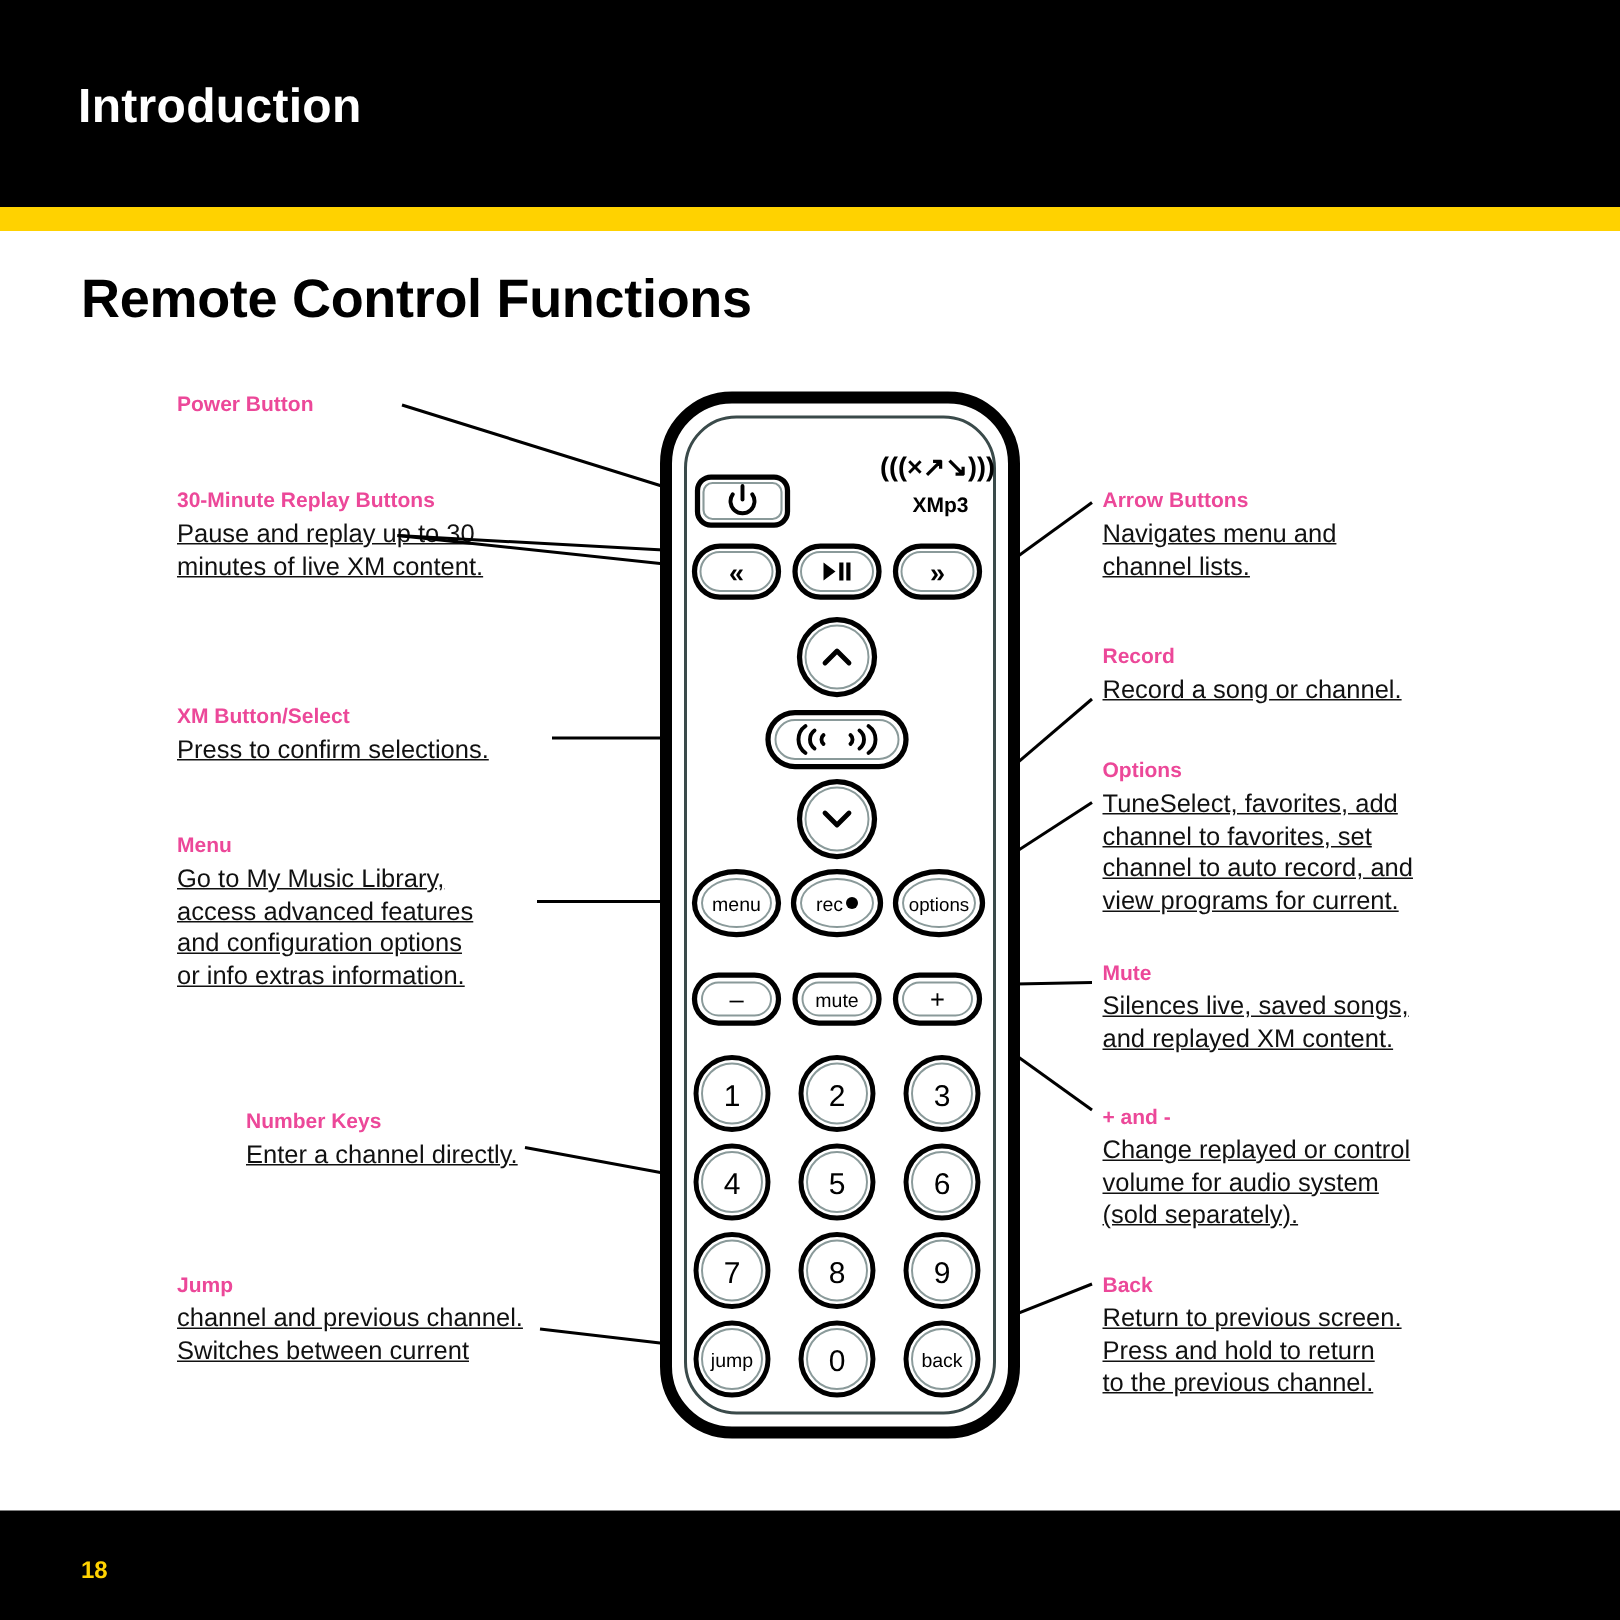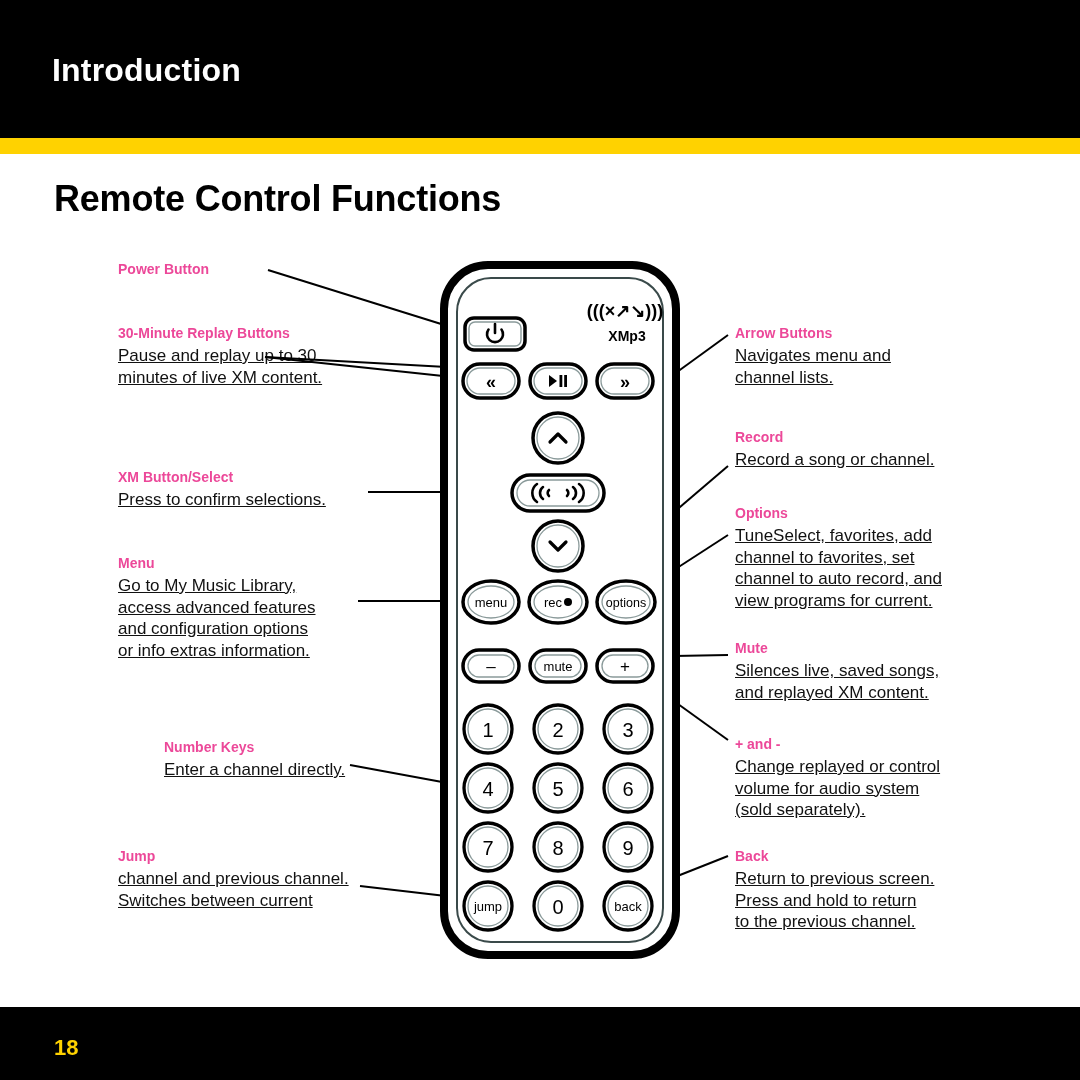--- a/index.html
+++ b/index.html
@@ -54,21 +54,21 @@
   
   .art{position:absolute;left:0;top:0;width:1080px;height:1080px;}
 
   
   .footer-black{
     position:absolute;left:0;top:1007px;width:1080px;height:73px;
     background:#000000;
   }
   .page-number{
     position:absolute;left:54px;top:1036px;
-    color:#FFD200;font-size:22px;font-weight:700;
+    color:#FFD200;font-size:16px;font-weight:700;
     line-height:24px;
   }
 </style>
 </head>
 <body>
 
 <div class="header-black"></div>
 <div class="header-title">Introduction</div>
 <div class="header-stripe"></div>
 

